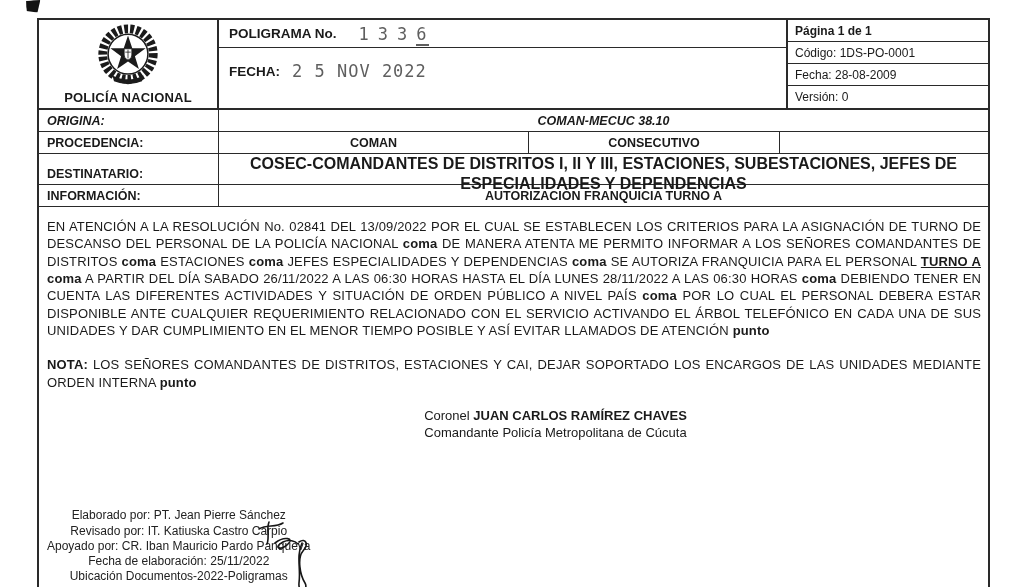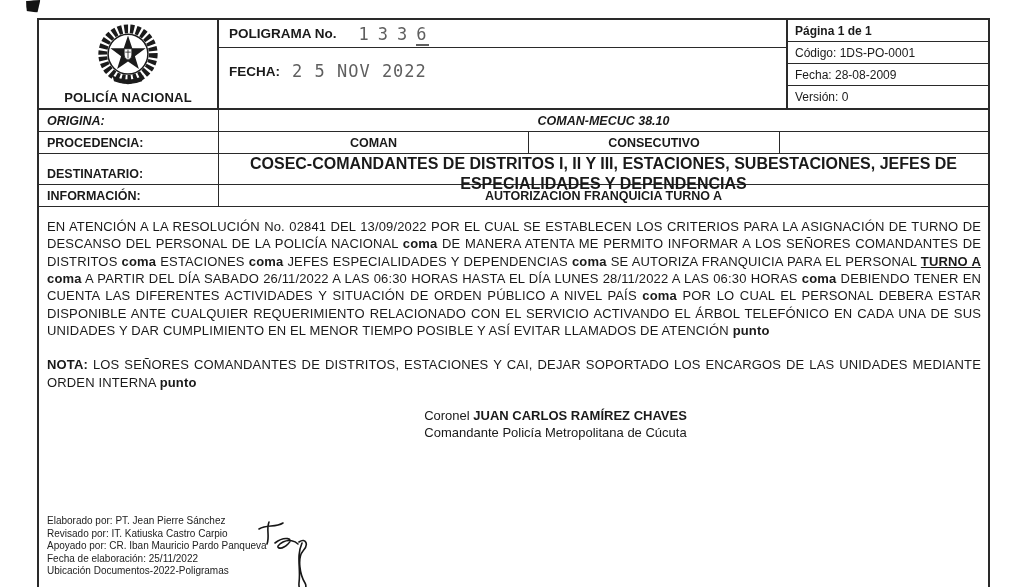--- a/index.html
+++ b/index.html
@@ -52,21 +52,21 @@
   .body-text{padding:11px 7px 0 8px;}
   .body-text p{font-size:13px;line-height:1.335;text-align:justify;letter-spacing:.15px;margin-bottom:17px;}
   .body-text .b{font-weight:bold;}
   .body-text .u{text-decoration:underline;}
 
   
   .signature{margin-top:13px;text-align:center;padding-left:84px;font-size:13px;line-height:1.3;}
   .signature .name{font-weight:bold;}
 
   
-  .footer{position:absolute;left:8px;bottom:9px;font-size:10px;line-height:1.26;color:#222;}
+  .footer{position:absolute;left:8px;bottom:3px;font-size:12px;line-height:1.26;color:#222;text-align:center;}
   .scribbles{position:absolute;left:196px;top:496px;pointer-events:none;}
 </style>
 </head>
 <body>
 
 <div class="page">
   <div class="corner-mark"></div>
 
   <div class="doc">
 

